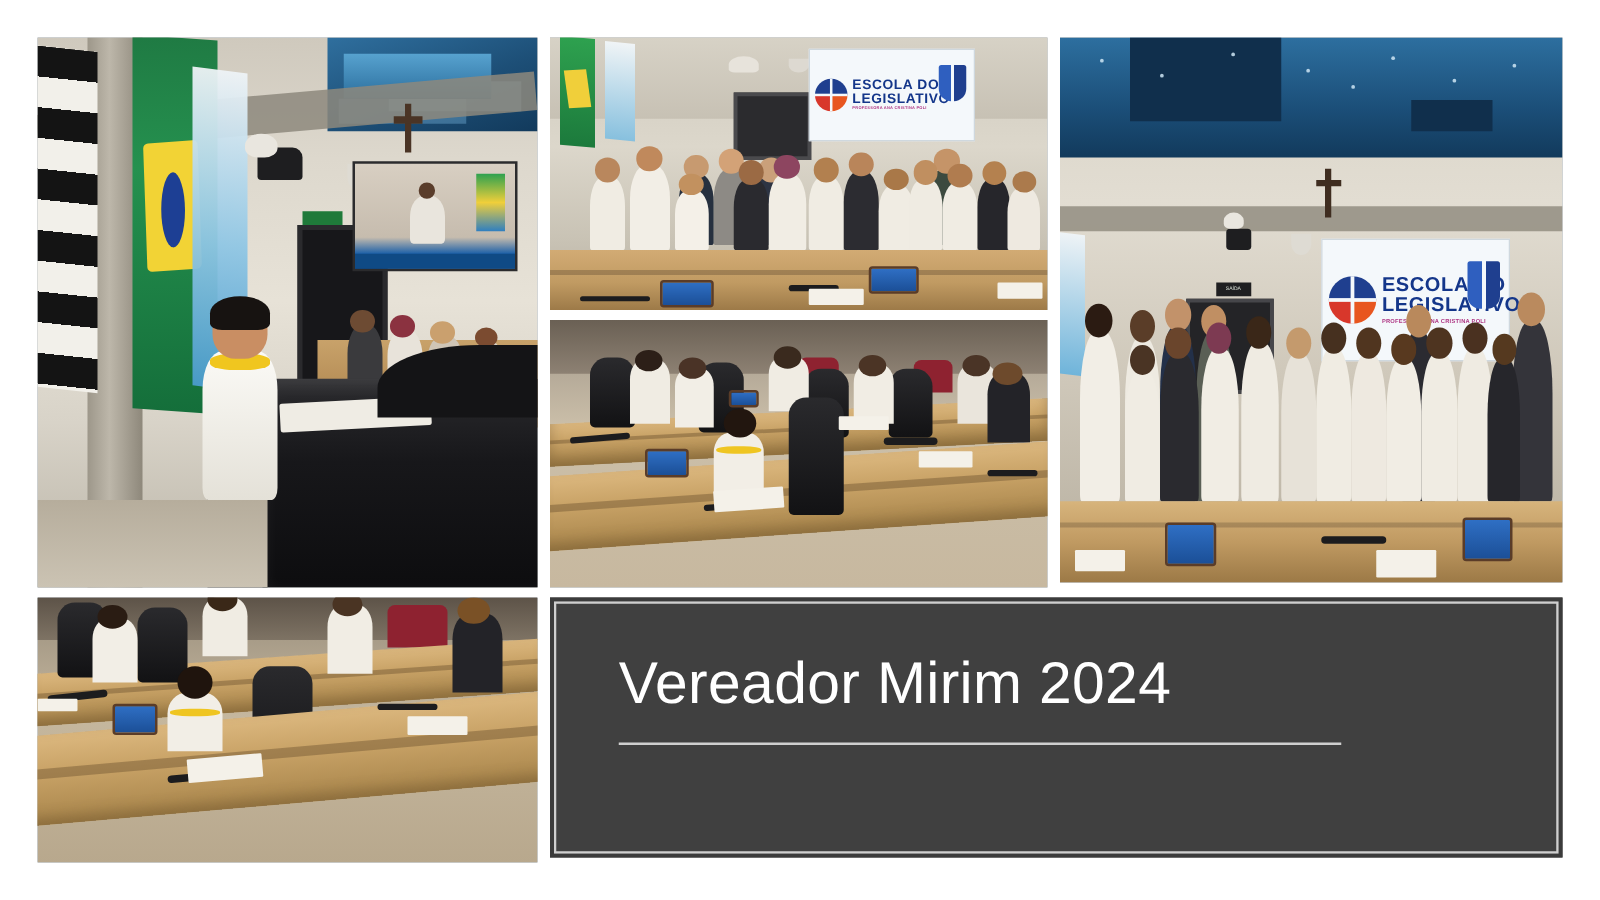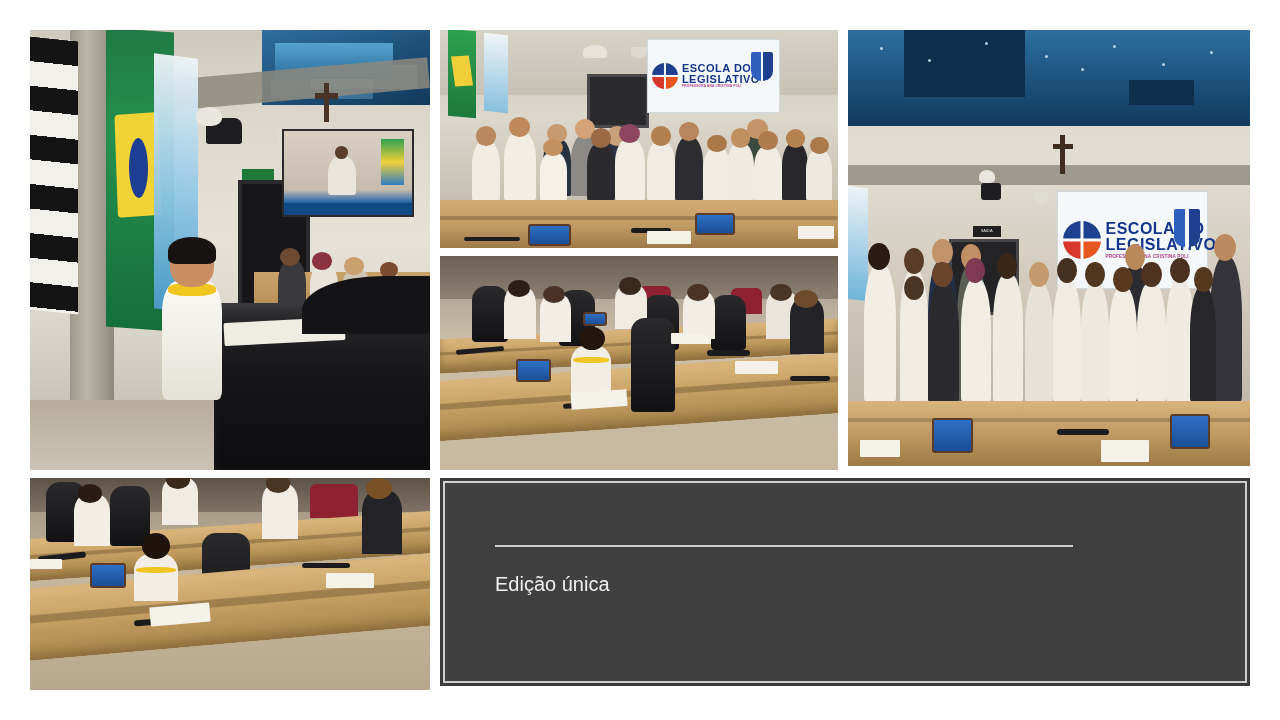--- a/index.html
+++ b/index.html
@@ -662,18 +662,18 @@
       <div class="mic" style="left:26%;top:66%;width:15%;height:2.6%;transform:rotate(-5deg);"></div>
       <div class="mic" style="left:68%;top:40%;width:12%;height:2.4%;"></div>
       <div class="paper" style="left:30%;top:60%;width:15%;height:9%;transform:rotate(-5deg);"></div>
       <div class="paper" style="left:74%;top:45%;width:12%;height:7%;"></div>
       <div class="paper" style="left:0%;top:38%;width:8%;height:5%;"></div>
     </div>
   </div>
 
   <div id="title-panel">
     <div class="inner">
+      <h1 id="slide-title">Vereador Mirim 2024</h1>
       <div id="title-divider"></div>
-      <p id="slide-subtitle">Edição única</p>
     </div>
   </div>
 
 </div>
 
 </body></html>

